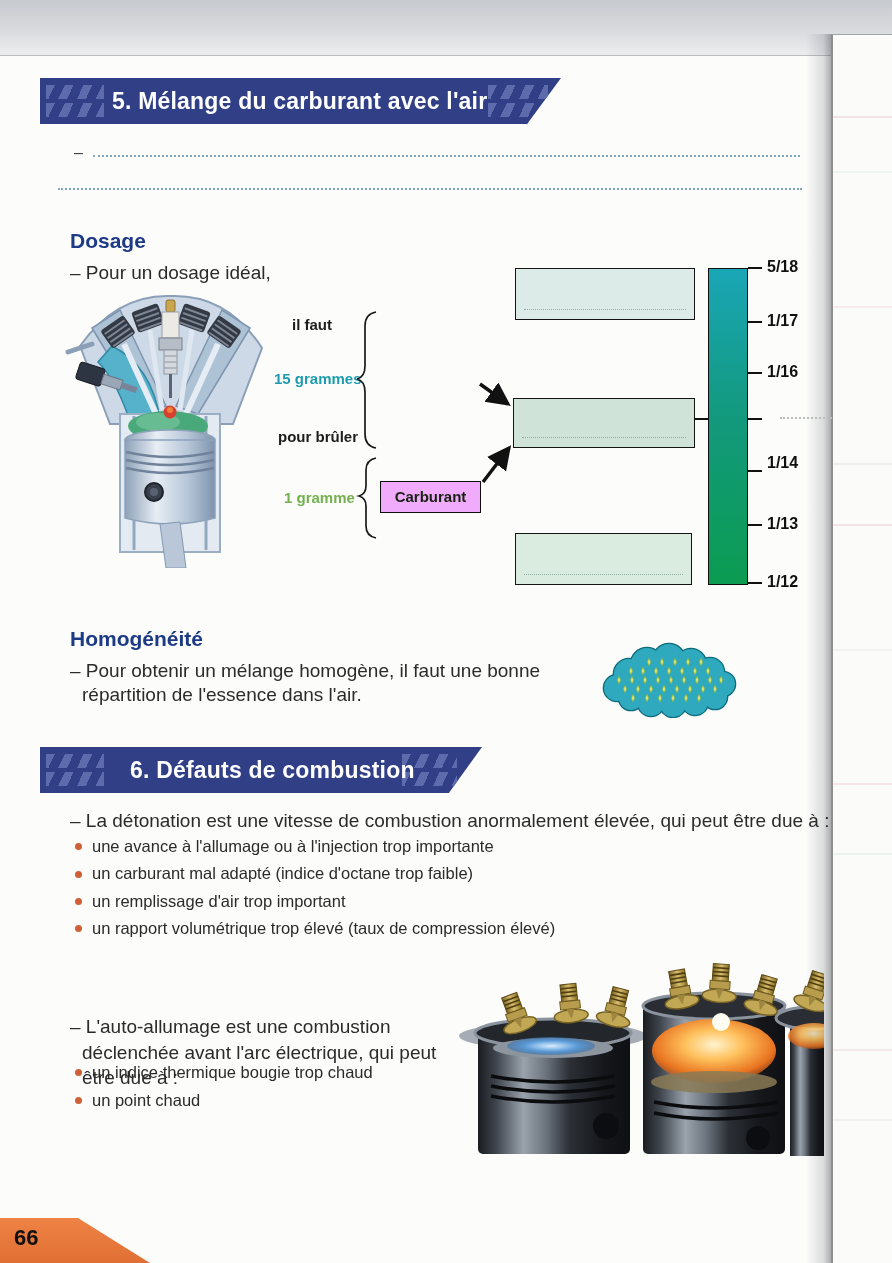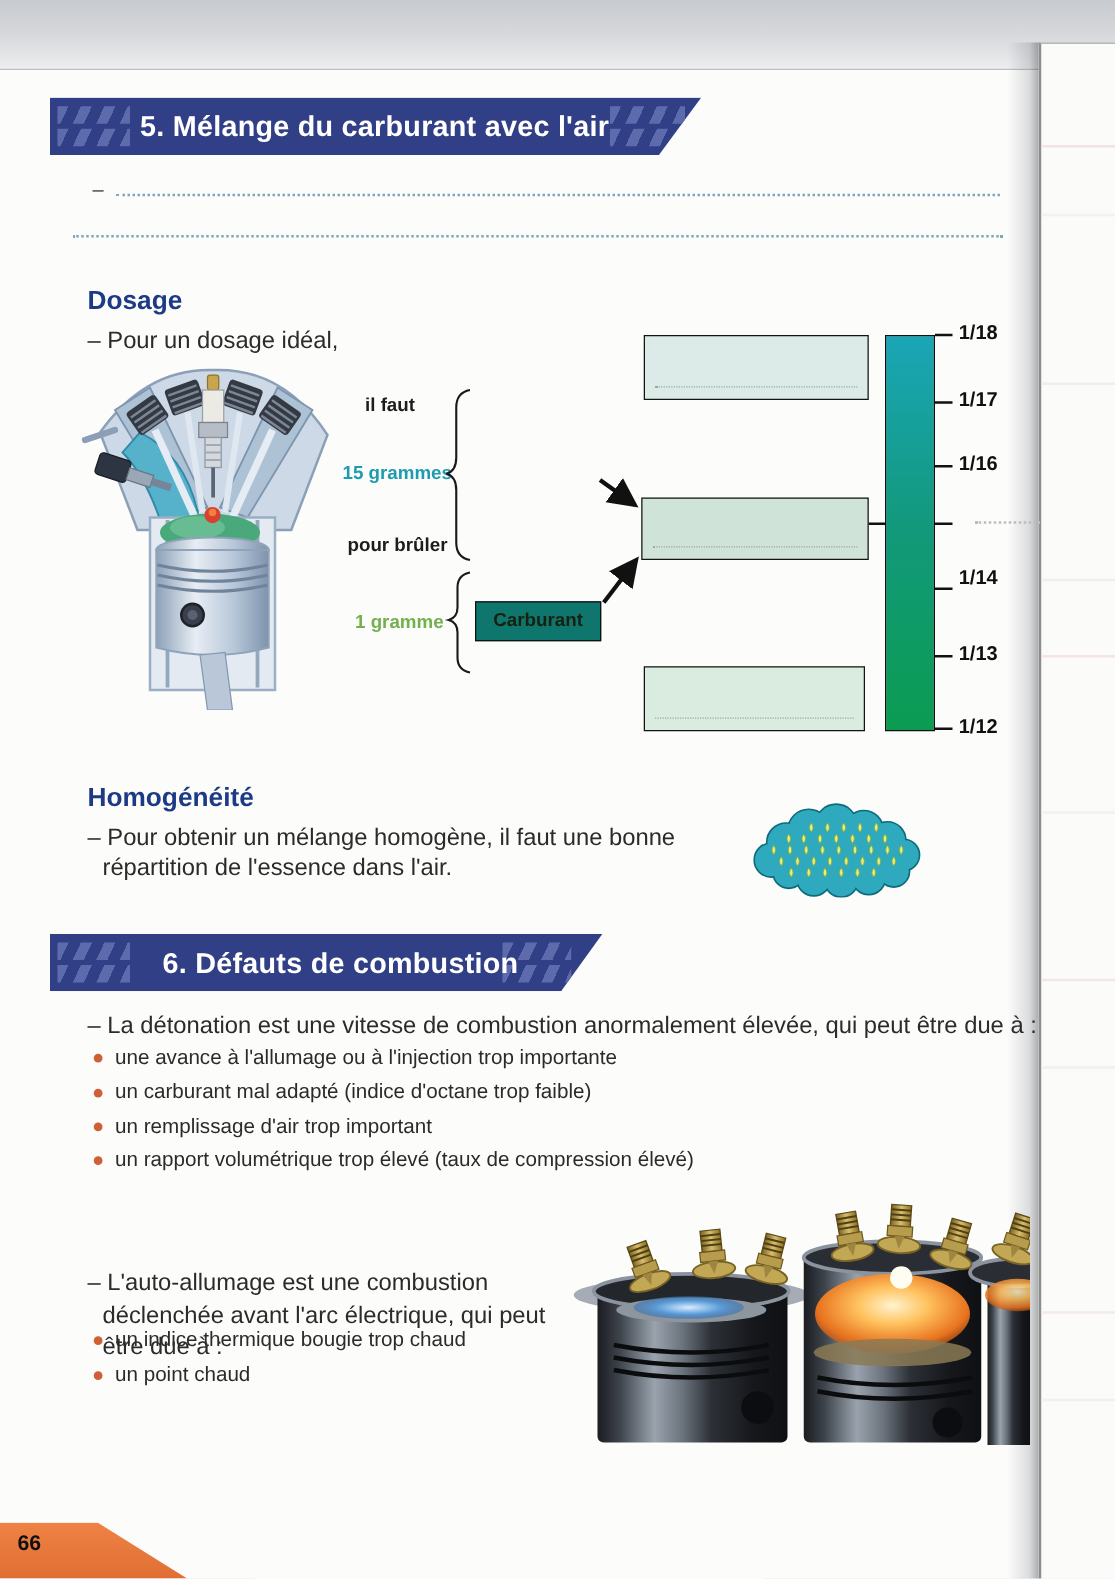--- a/index.html
+++ b/index.html
@@ -36,21 +36,21 @@
   .para { position:absolute; font-size:19px; color:#2b2b2b; }
   .hang { padding-left:12px; text-indent:-12px; }
   
   .diag-label { position:absolute; font-size:15px; font-weight:bold; color:#1d1d1d; white-space:nowrap; }
   .teal-label { color:#1d9cb0; }
   .green-label { color:#74b14e; }
   .air-box { position:absolute; left:382px; top:318px; width:99px; height:122px;
     background:#2ba7b8; border:1.6px solid #101010; text-align:center; }
   .air-box span { line-height:120px; font-weight:bold; font-size:16px; color:#14285e; }
   .carb-box { position:absolute; left:380px; top:481px; width:101px; height:32px;
-    background:#0f766e; border:1.6px solid #101010; text-align:center; }
+    background:#f0abfc; border:1.6px solid #101010; text-align:center; }
   .carb-box span { line-height:29px; font-weight:bold; font-size:15px; color:#17210f; }
   .mix-box { position:absolute; border:1.7px solid #141414; }
   .mix-box::after { content:""; position:absolute; left:8px; right:8px; bottom:9px;
     border-bottom:1.6px dotted #93ada2; }
   .box-top { left:515px; top:268px; width:180px; height:52px; background:#dcebe7; }
   .box-mid { left:513px; top:398px; width:182px; height:50px; background:#cfe3d9; }
   .box-bot { left:515px; top:533px; width:177px; height:52px; background:#d9ecdf; }
   .connector { position:absolute; left:695px; top:418px; width:13px; height:2px; background:#111; }
   .scale-bar { position:absolute; left:708px; top:268px; width:40px; height:317px;
     border:1.7px solid #111;
@@ -63,21 +63,21 @@
   .bullets { position:absolute; list-style:none; font-size:16.5px; color:#2b2b2b; }
   .bullets li { position:relative; padding-left:19px; }
   .bullets1 li { line-height:27.4px; }
   .bullets2 li { line-height:28.4px; }
   .bullets li::before { content:""; position:absolute; left:2px; top:50%; margin-top:-3.5px;
     width:7px; height:7px; border-radius:50%; background:#cf5f36; }
   
   .page-tab { position:absolute; left:0; top:1218px; width:150px; height:45px;
     background:linear-gradient(180deg,#ef8245,#e06f33);
     clip-path:polygon(0 0,52% 0,100% 100%,0 100%); }
-  .page-num { position:absolute; left:14px; top:7px; font-size:17px; font-weight:bold; color:#101010; }
+  .page-num { position:absolute; left:14px; top:7px; font-size:22px; font-weight:bold; color:#101010; }
 </style>
 </head>
 <body>
 
 <div id="page">
 
   <div class="scan-top"></div>
   <div class="page-edge-shadow"></div>
   <div class="right-strip">
     <div class="faint-line" style="top:81px;  background:#f0dede;"></div>
@@ -201,21 +201,21 @@
 
   <div class="tick" style="top:267px;"></div>
   <div class="tick" style="top:321px;"></div>
   <div class="tick" style="top:372px;"></div>
   <div class="tick" style="top:418px;"></div>
   <div class="tick" style="top:470px;"></div>
   <div class="tick" style="top:524px;"></div>
   <div class="tick" style="top:582px;"></div>
   <div class="tick-dotline"></div>
 
-  <span class="tick-label" style="top:258px;">1/18</span>
+  <span class="tick-label" style="top:258px;">5/18</span>
   <span class="tick-label" style="top:312px;">1/17</span>
   <span class="tick-label" style="top:363px;">1/16</span>
   <span class="tick-label" style="top:454px;">1/14</span>
   <span class="tick-label" style="top:515px;">1/13</span>
   <span class="tick-label" style="top:573px;">1/12</span>
 
   <h2 class="subhead" style="left:70px; top:627px;">Homogénéité</h2>
   <p class="para hang" style="left:70px; top:659px; width:510px; line-height:23.5px;">– Pour obtenir un mélange homogène, il faut une bonne répartition de l'essence dans l'air.</p>
 
   <svg class="overlay-svg" style="left:597px; top:640px;" width="142" height="78" viewBox="0 0 142 78">

